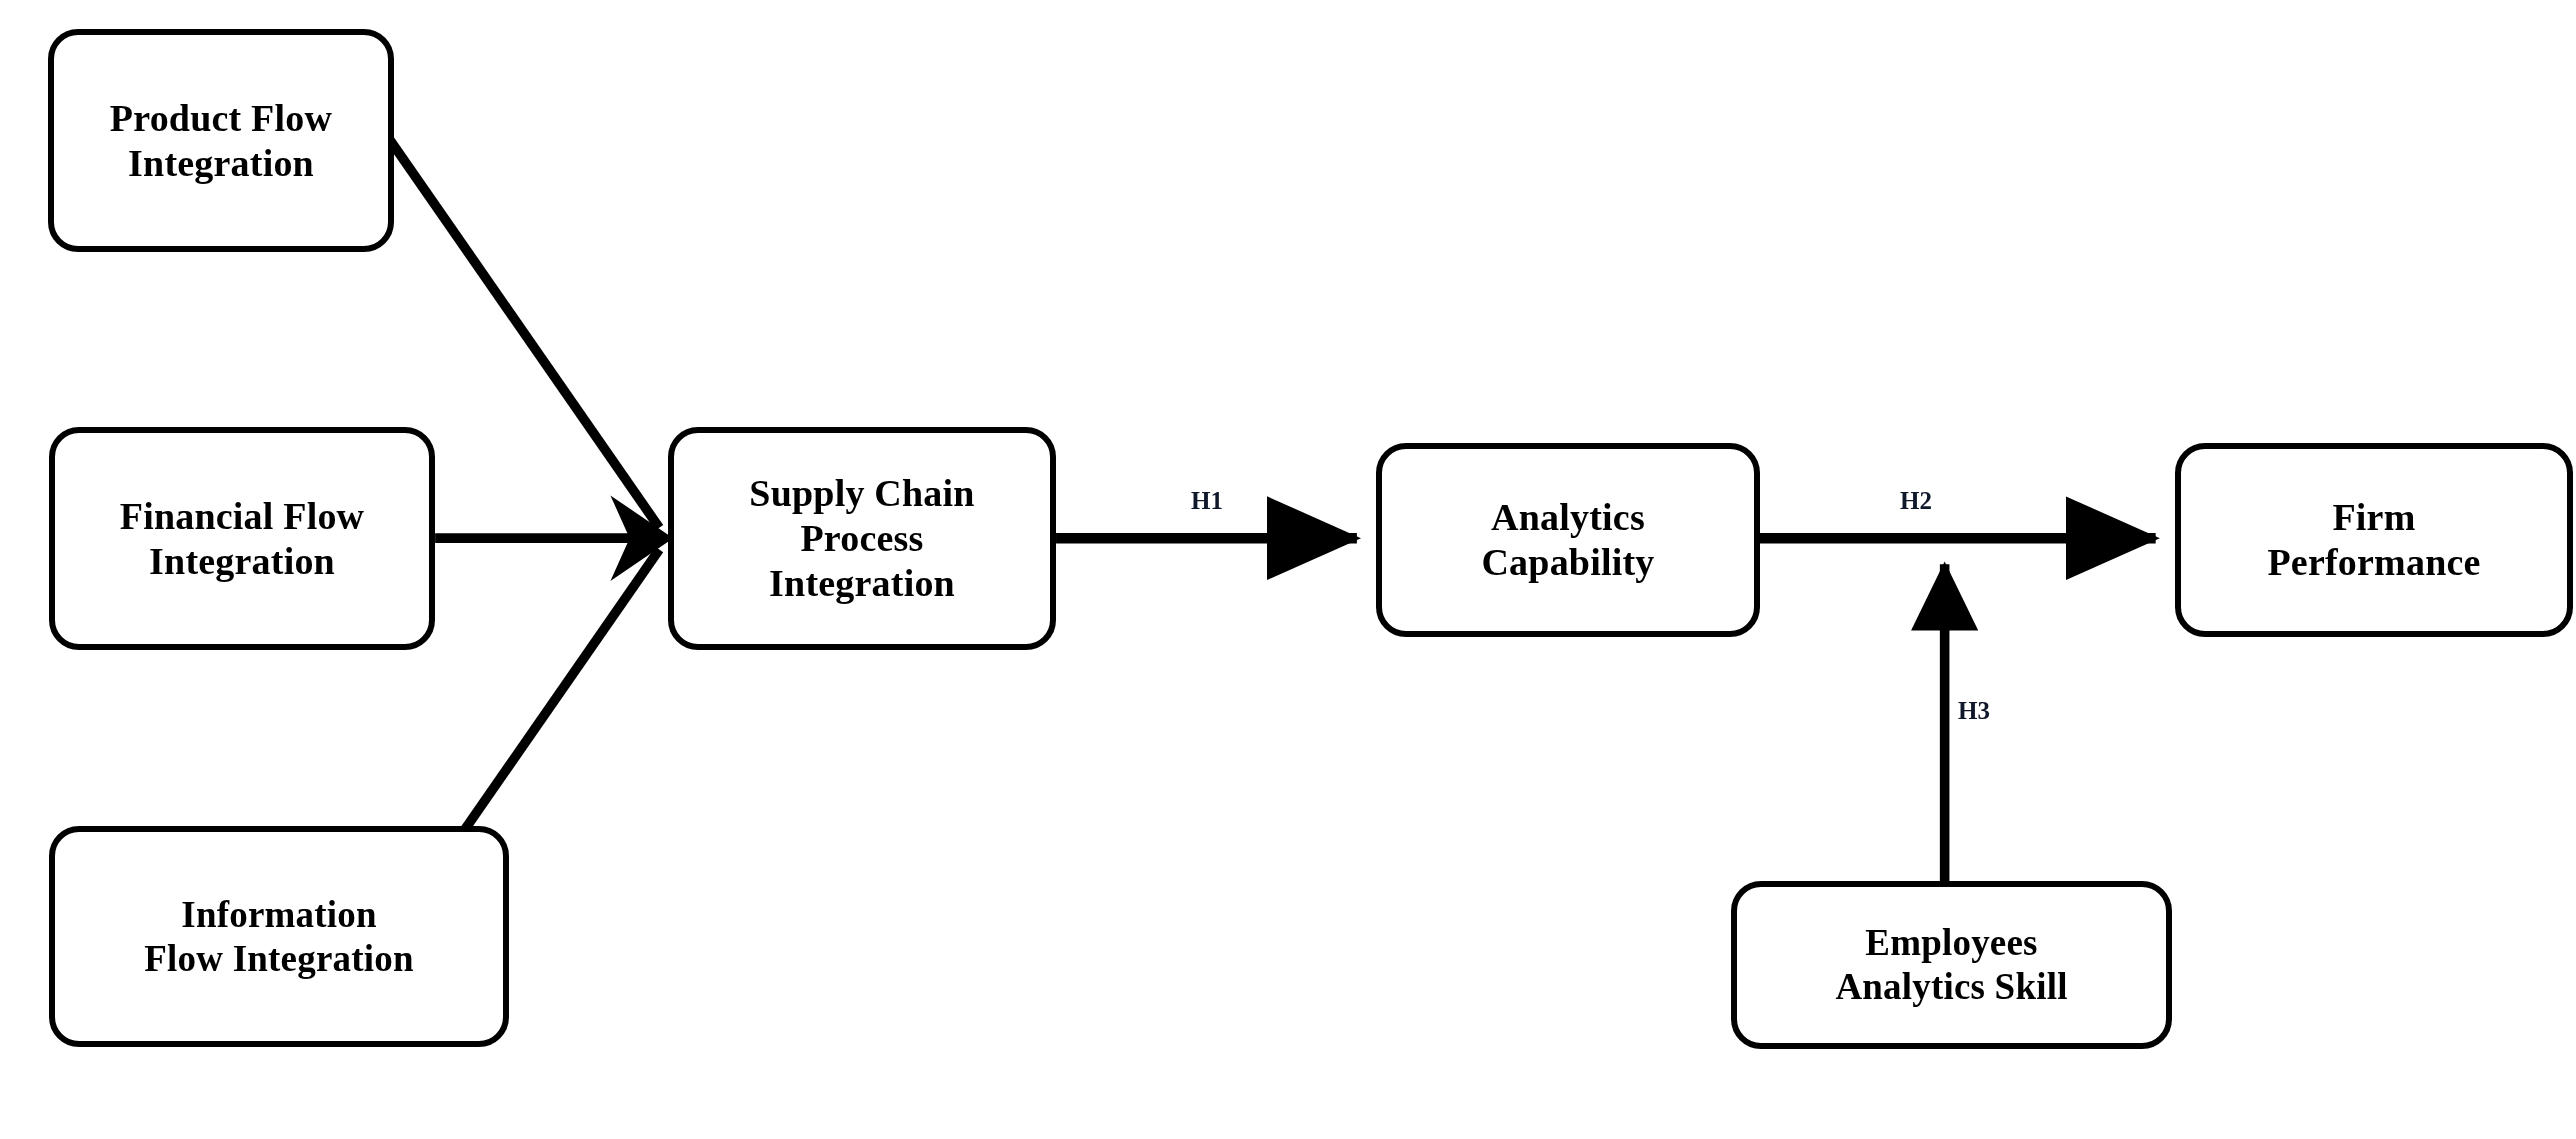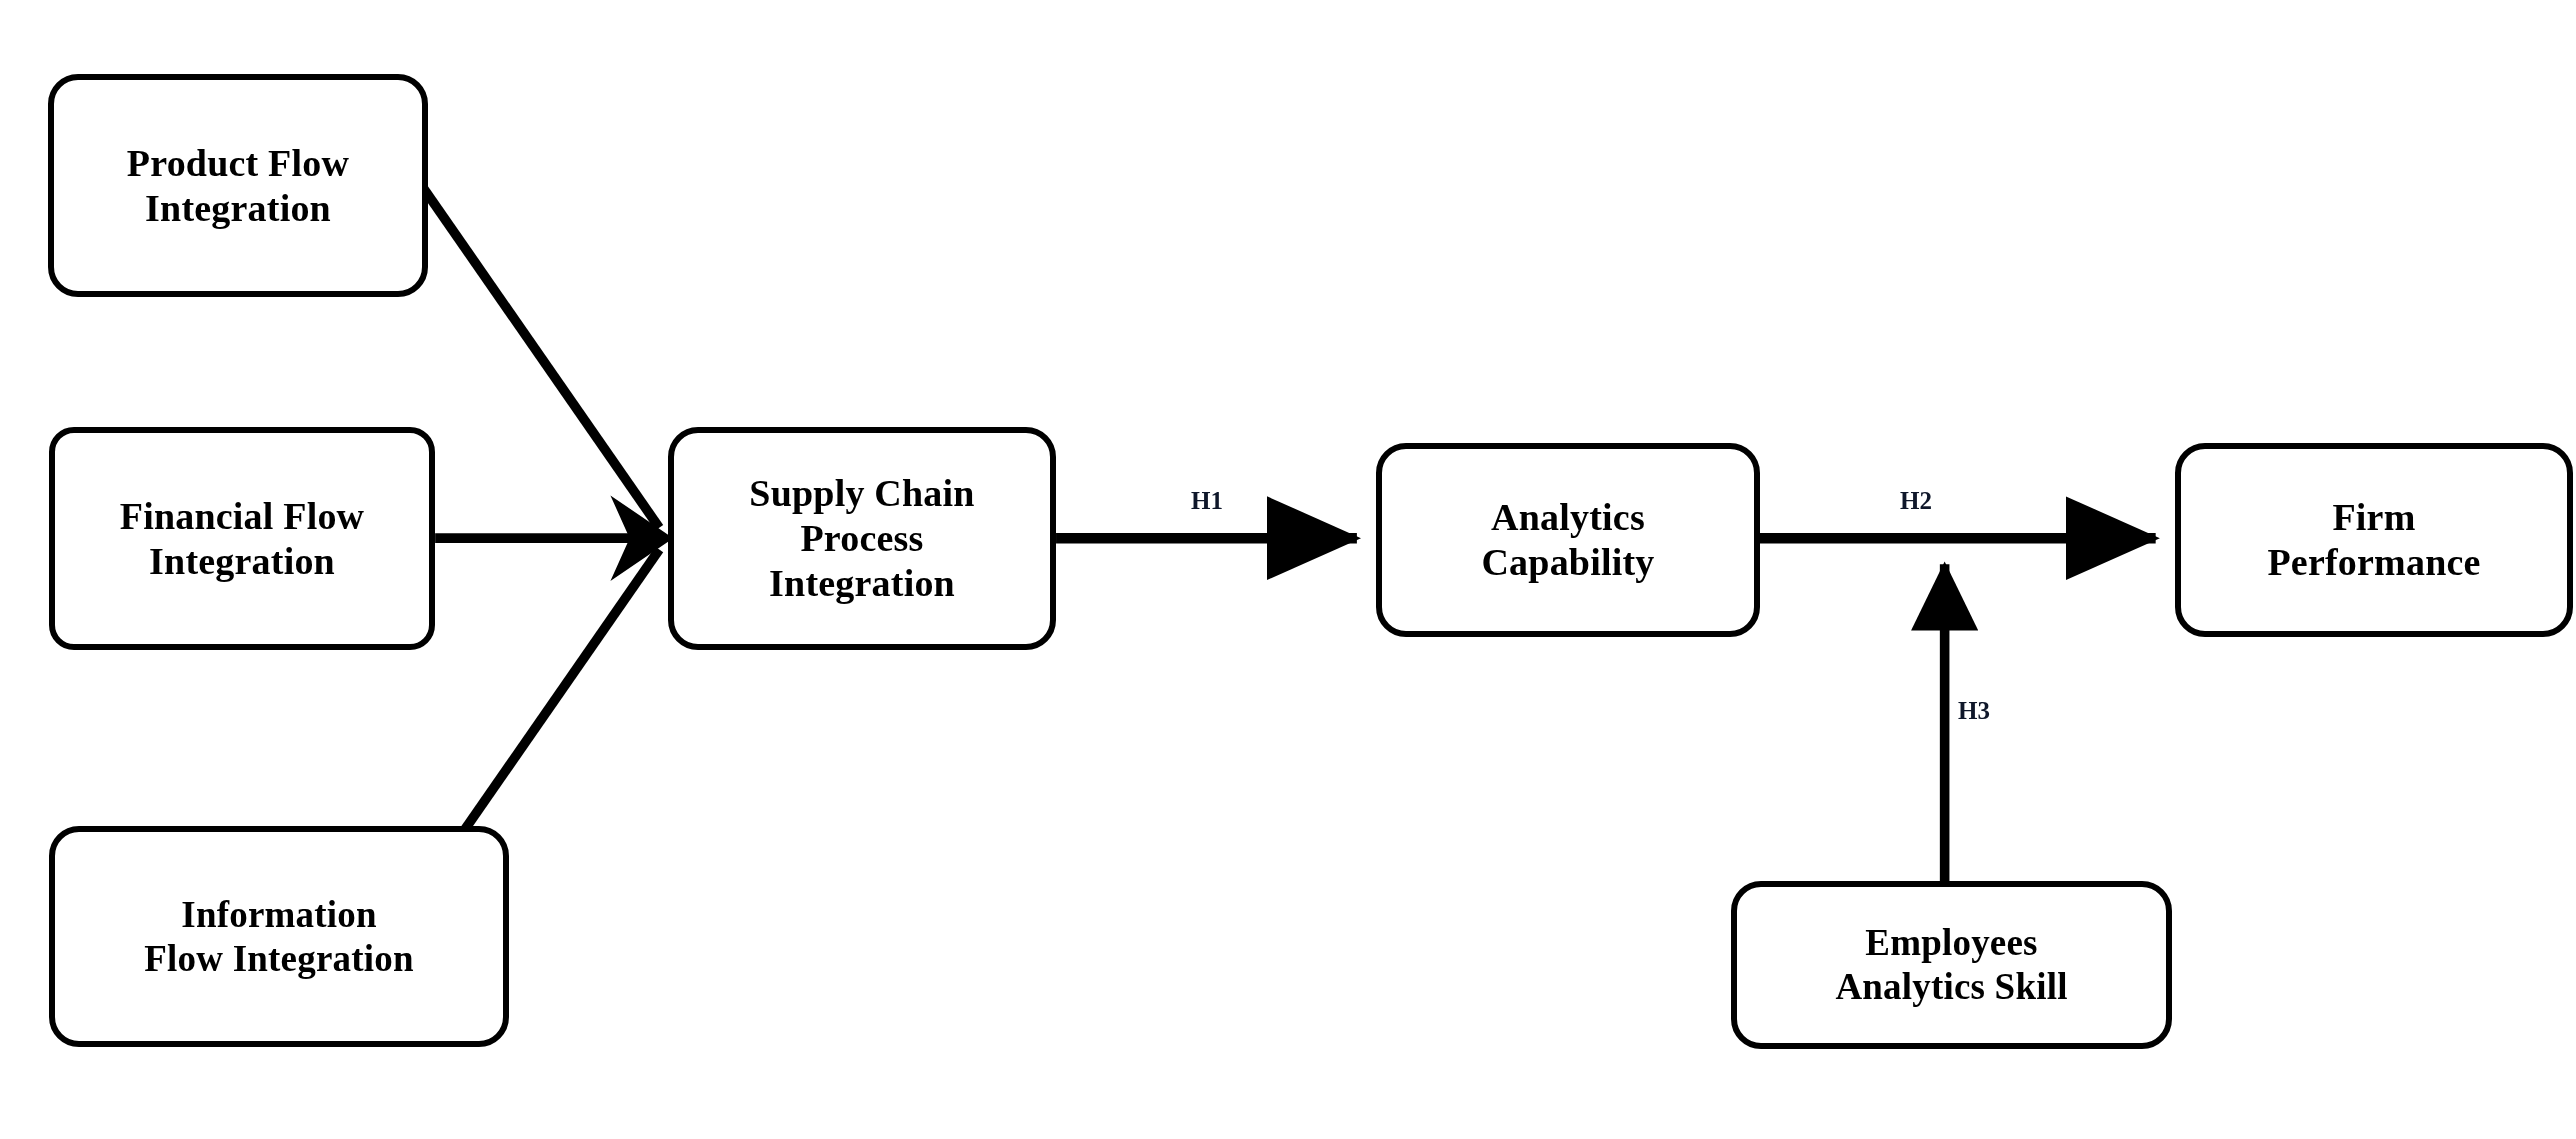--- a/index.html
+++ b/index.html
@@ -41,22 +41,22 @@
   .node-label {
     font-weight: bold;
     color: #000000;
     font-size: 38px;
     line-height: 1.18;
     letter-spacing: 0.2px;
     white-space: pre-line;
     padding: 0 12.2px;
   }
   
-  #node-product-flow       { left: 48px;   top: 29px;   width: 380px; height: 223px; margin-top: 45px; }
-  #node-financial-flow     { left: 49px;   top: 427px;  width: 386px; height: 223px; border-radius: 25px; }
+  #node-product-flow       { left: 48px;   top: 29px;   width: 346px; height: 223px; }
+  #node-financial-flow     { left: 49px;   top: 427px;  width: 386px; height: 223px; }
   #node-information-flow   { left: 49px;   top: 826px;  width: 460px; height: 221px; }
   #node-supply-chain       { left: 668px;  top: 427px;  width: 388px; height: 223px; }
   #node-analytics-cap      { left: 1376px; top: 443px;  width: 384px; height: 194px; justify-content: center; }
   #node-firm-performance   { left: 2175px; top: 443px;  width: 398px; height: 194px; }
   #node-employees-skill    { left: 1731px; top: 881px; width: 441px; height: 168px; }
 
   #node-information-flow .node-label { font-size: 37px; }
   #node-employees-skill .node-label  { font-size: 37px; }
 
   .edge-label {

